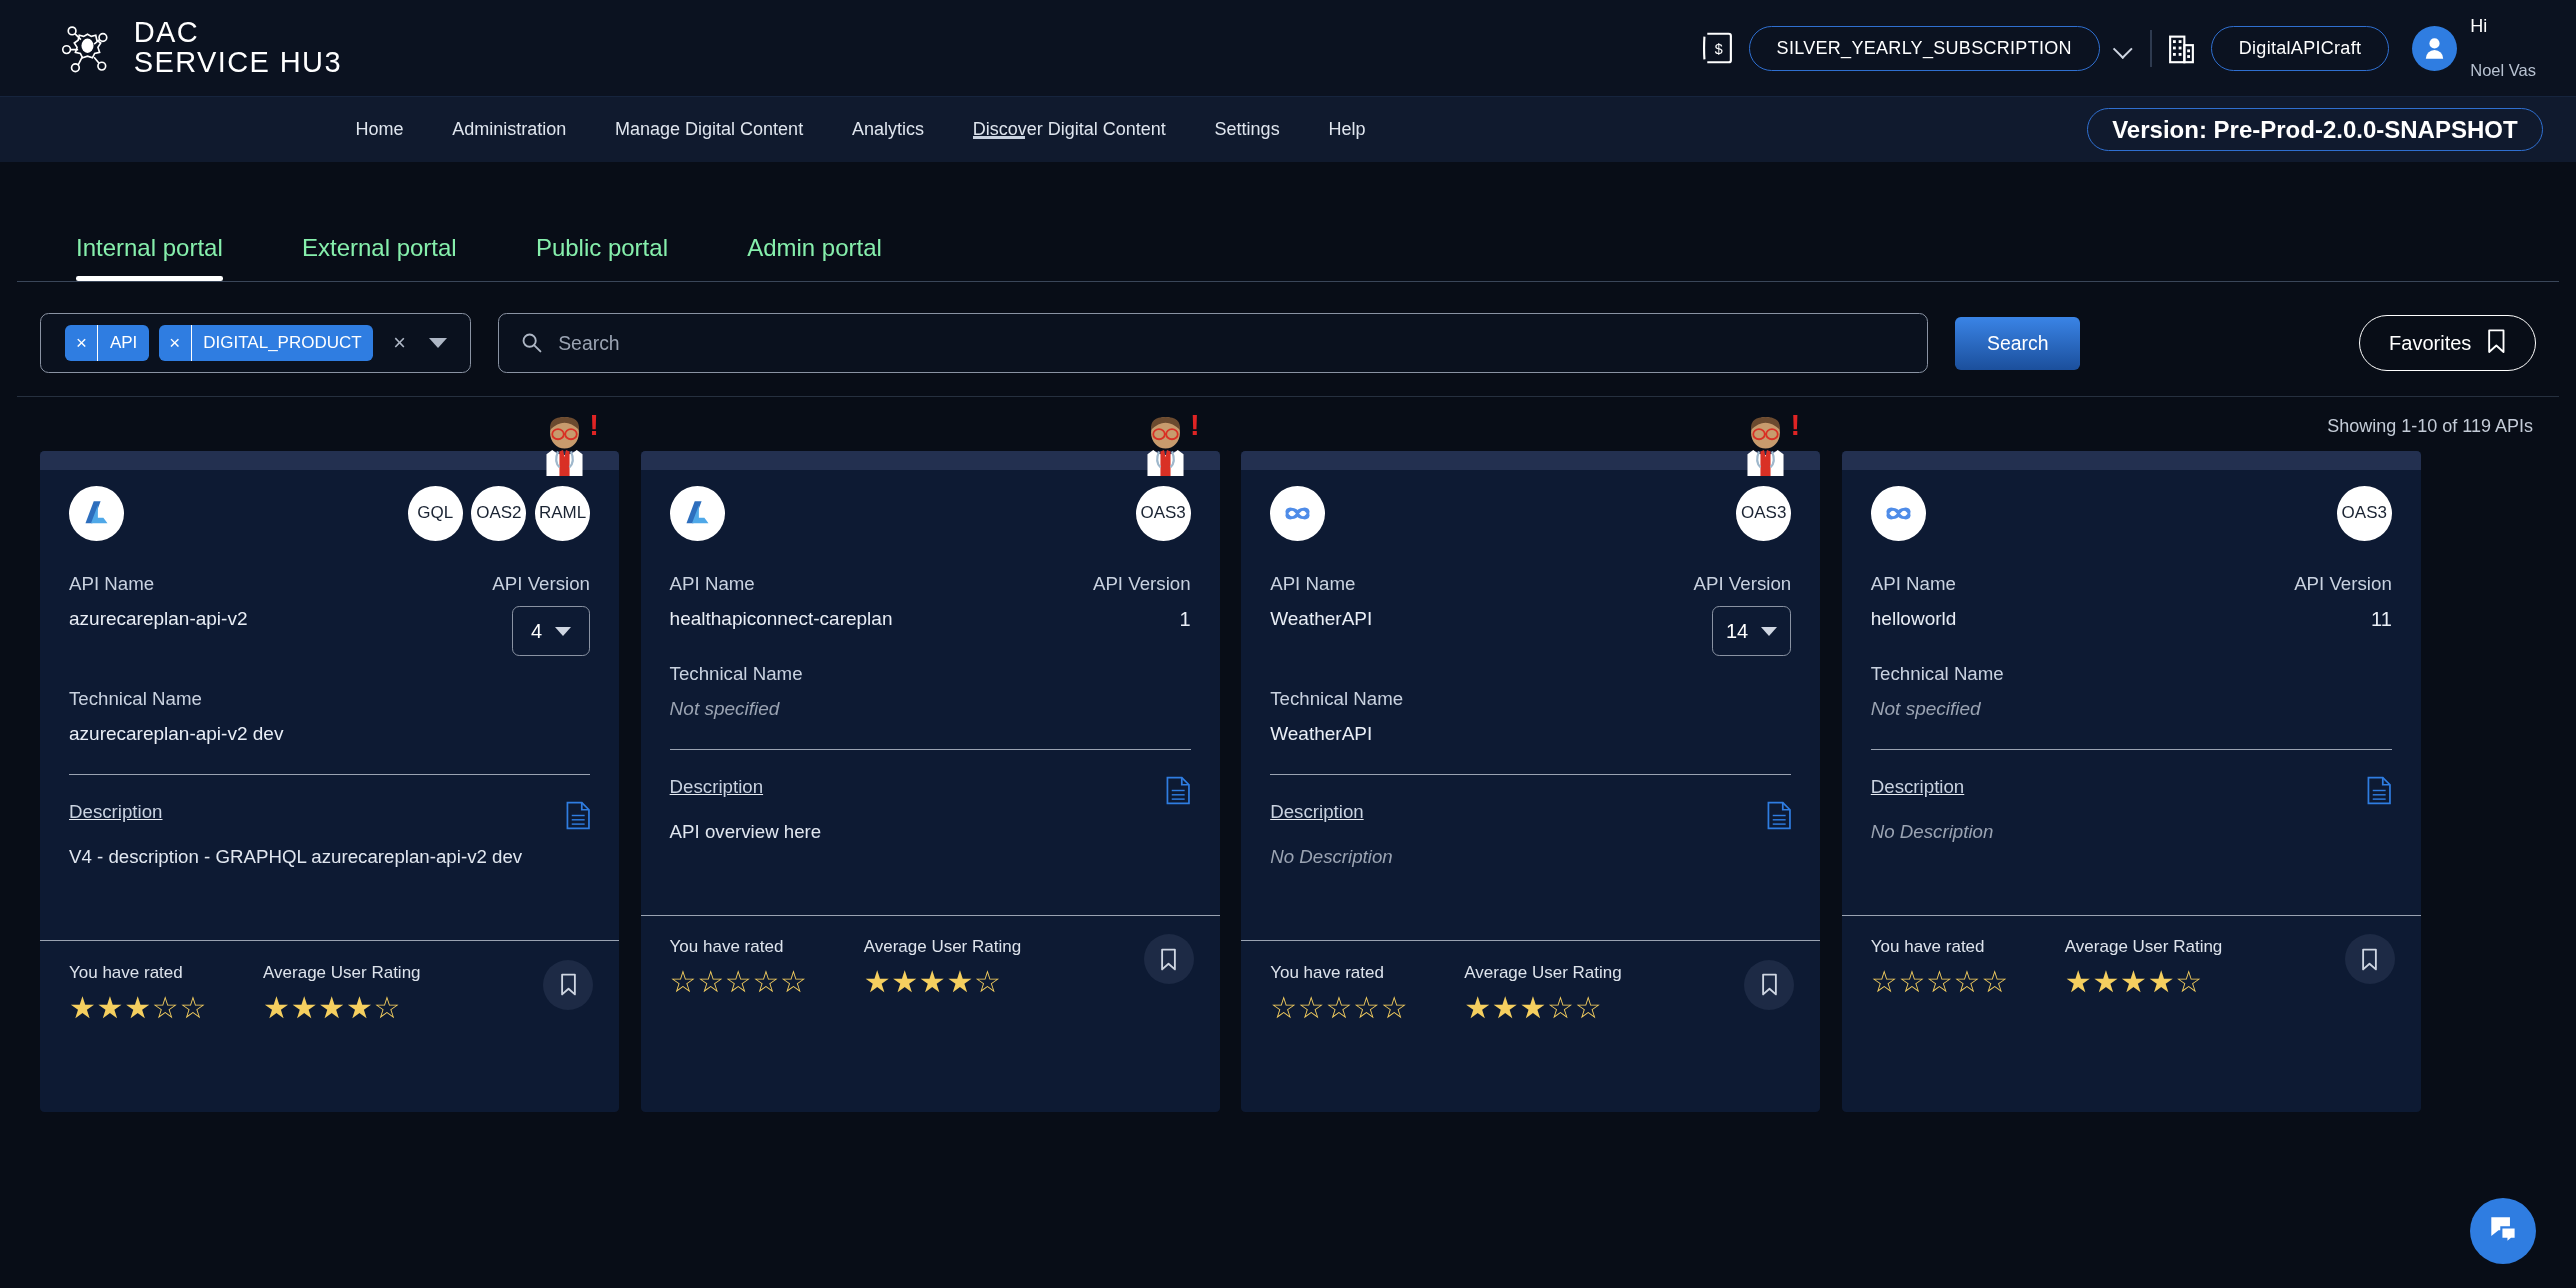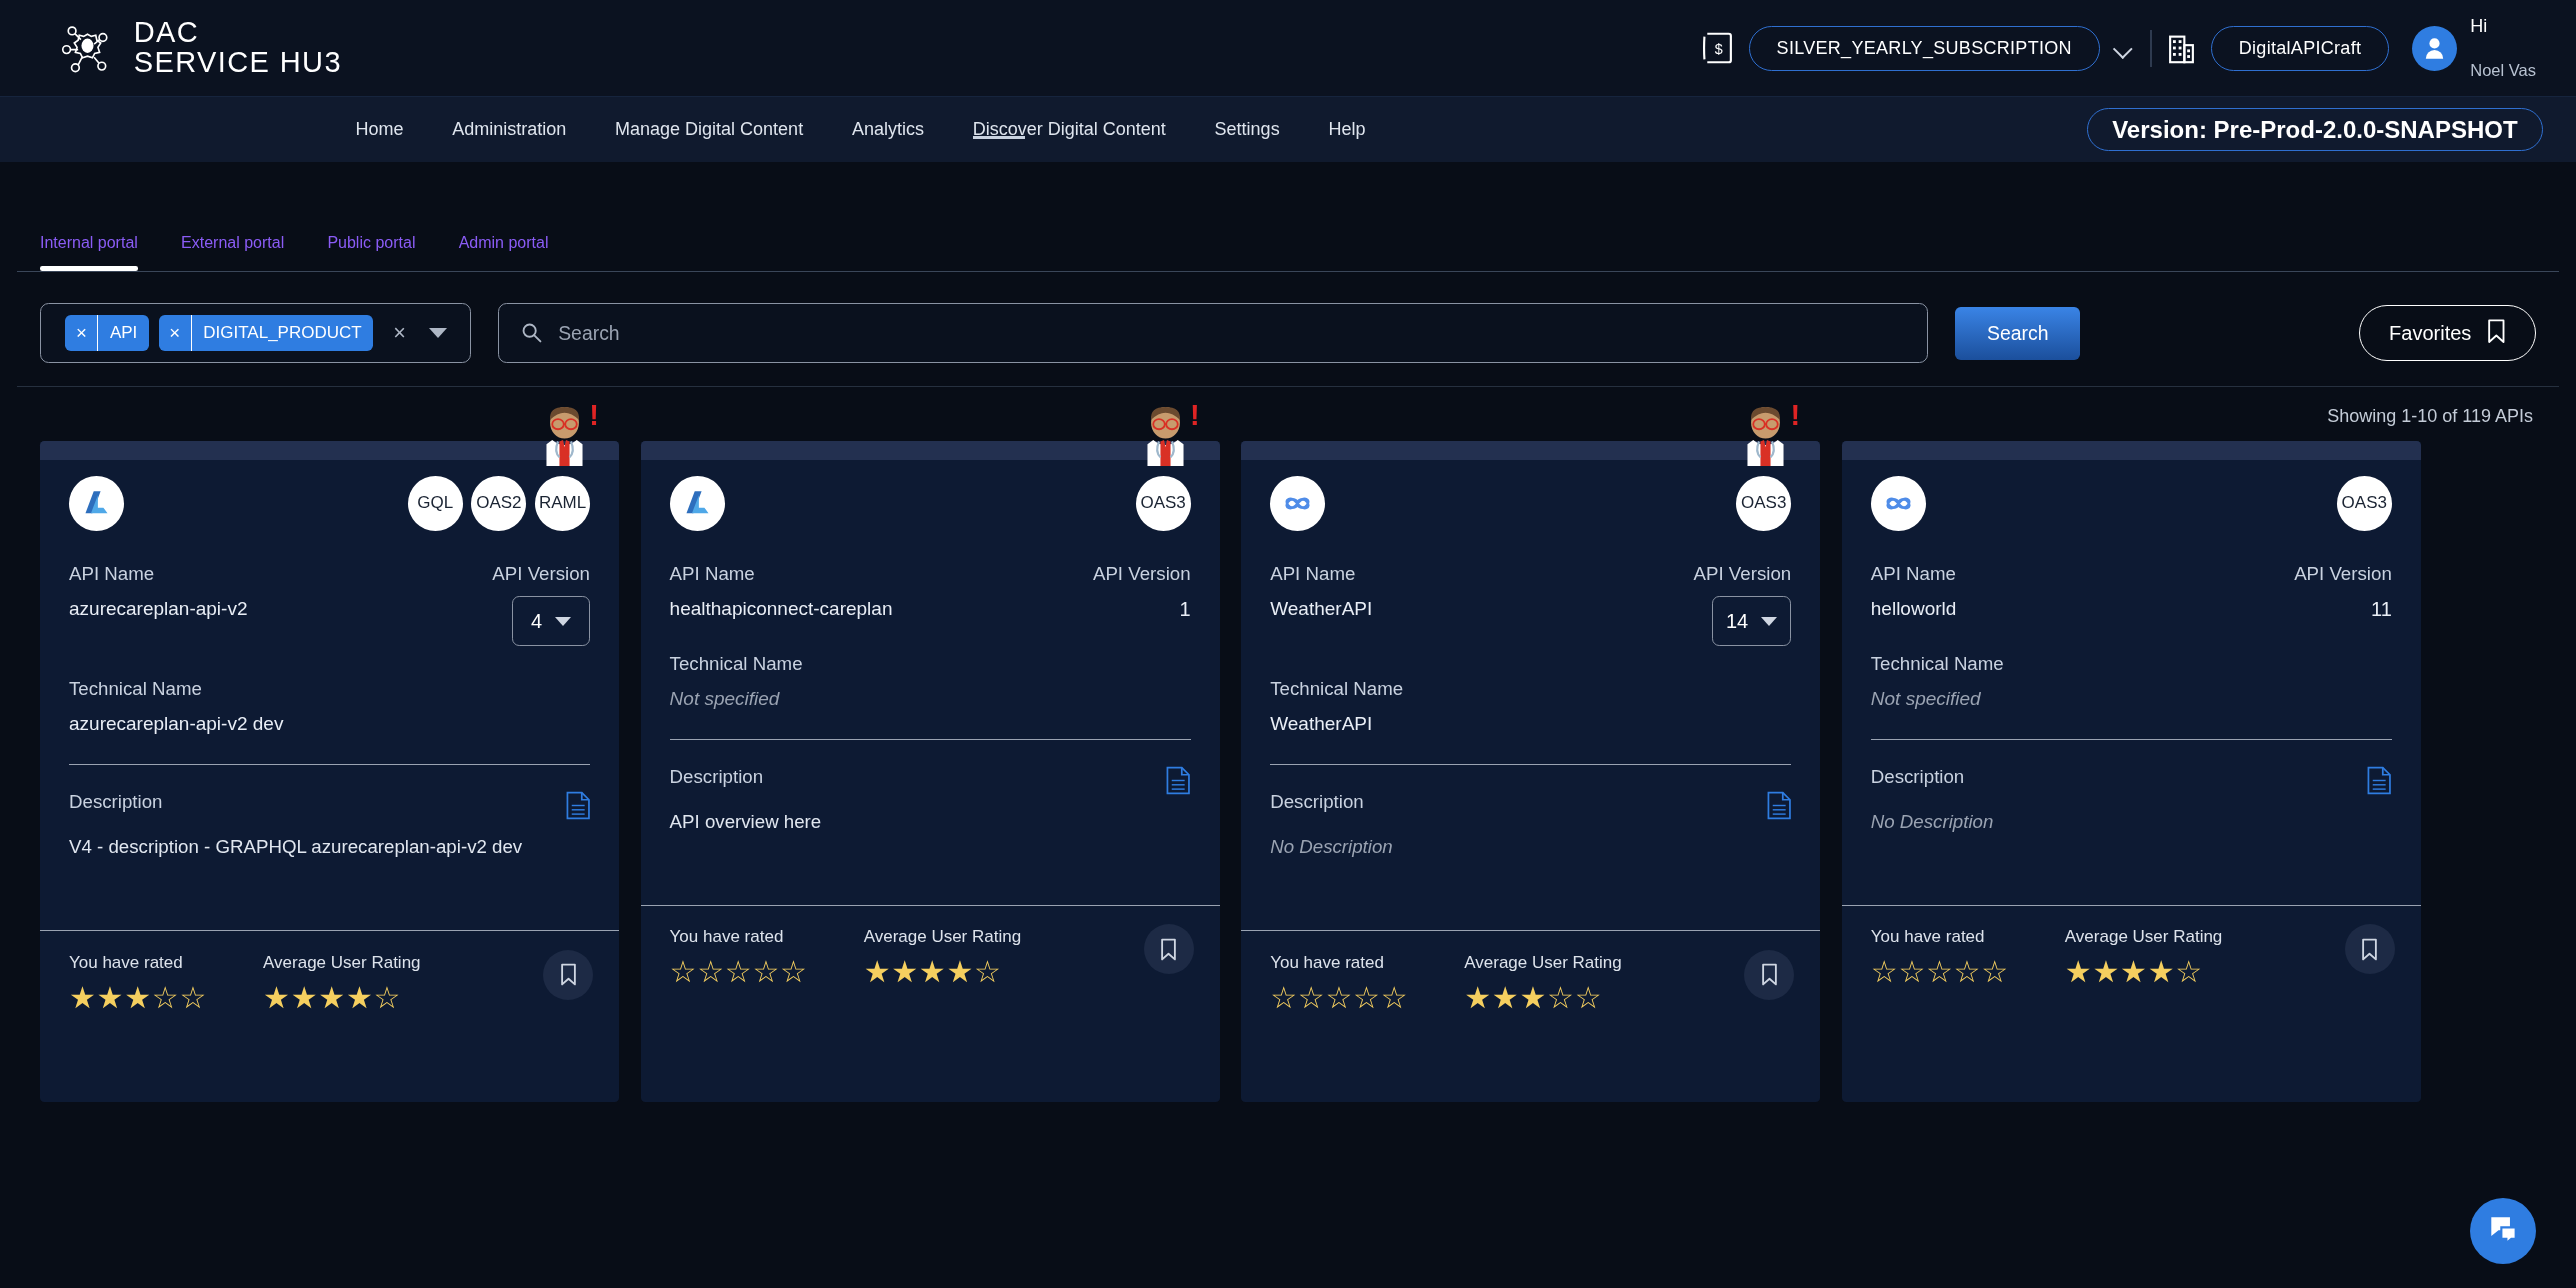--- a/index.html
+++ b/index.html
@@ -95,23 +95,23 @@
   }
 
   
   .portal-tabs {
     margin-top: 72px;
     padding: 0 40px;
     display: flex; align-items: flex-end; gap: 0;
     position: relative;
   }
   .ptab {
-    font-size: 16px; color: #8b5cf6;
+    font-size: 24px; color: #86efac;
     padding: 0 21.6px 18.7px 21.6px;
-    position: relative; cursor: pointer; white-space: nowrap;
+    position: relative; cursor: pointer; white-space: nowrap; margin-left: 36px;
   }
   .ptab:first-child { padding-left: 0; }
   .ptab.active::after {
     content: ""; position: absolute; left: 0; right: 21.6px; bottom: 0;
     height: 4.3px; background: #ffffff; border-radius: 2.2px;
   }
   .ptab:first-child.active::after { left: 0; }
   .tabs-rule {
     margin: 0 17px; height: 0.7px; background: #3a4659;
   }
@@ -249,20 +249,21 @@
   .ver-select .caret {
     width: 0; height: 0;
     border-left: 8px solid transparent; border-right: 8px solid transparent;
     border-top: 9.3px solid #cfd6e2;
   }
   .ver-static { font-size: 20px; color: #e9eef6; margin-top: 13px; }
   .card-divider { height: 0.7px; background: #9aa3b2; margin: 29px 0 0 0; }
   .desc-head {
     display: flex; align-items: flex-start; justify-content: space-between;
     padding: 26px 29px 0 29px;
+    text-decoration: underline;
   }
   .desc-text { padding: 0 29px; font-size: 18.7px; color: #e1e7f0; margin-top: 16px; }
   .desc-text.muted { color: #9aa3b2; font-style: italic; }
   .doc-icon { width: 24.4px; height: 29px; }
 
   .card-footer {
     border-top: 0.7px solid #9aa3b2;
     margin-top: 72px;
     padding: 21.6px 29px 29px 29px;
     display: flex; align-items: flex-start; gap: 56px;

